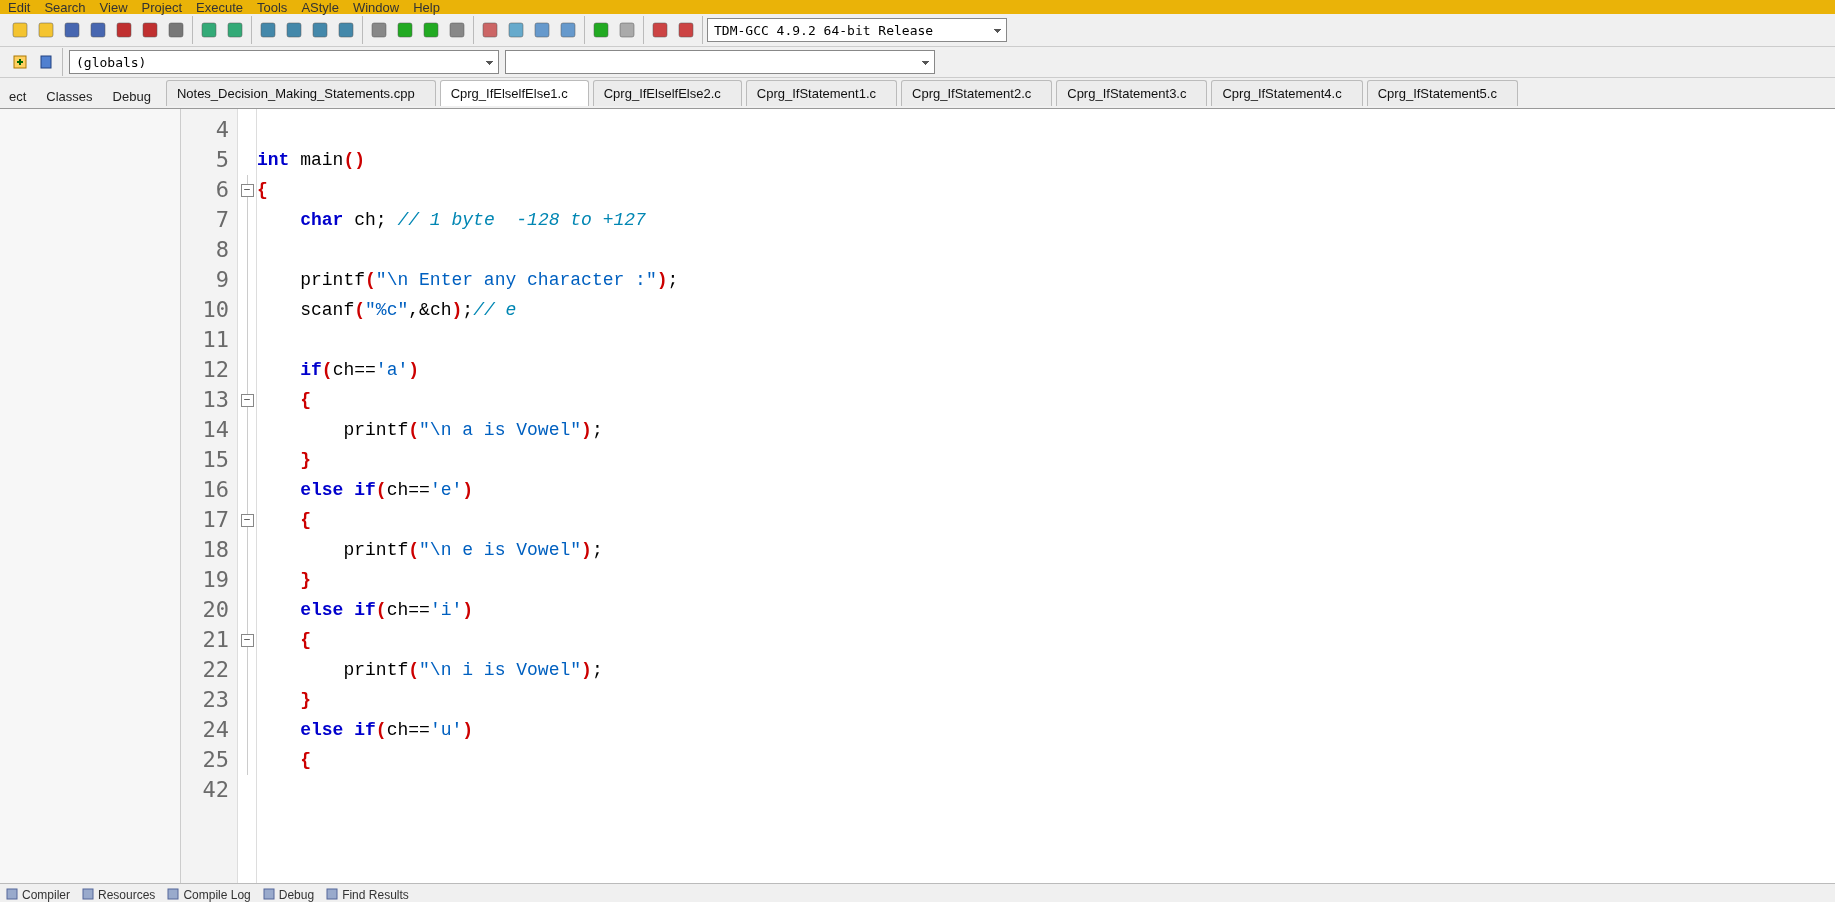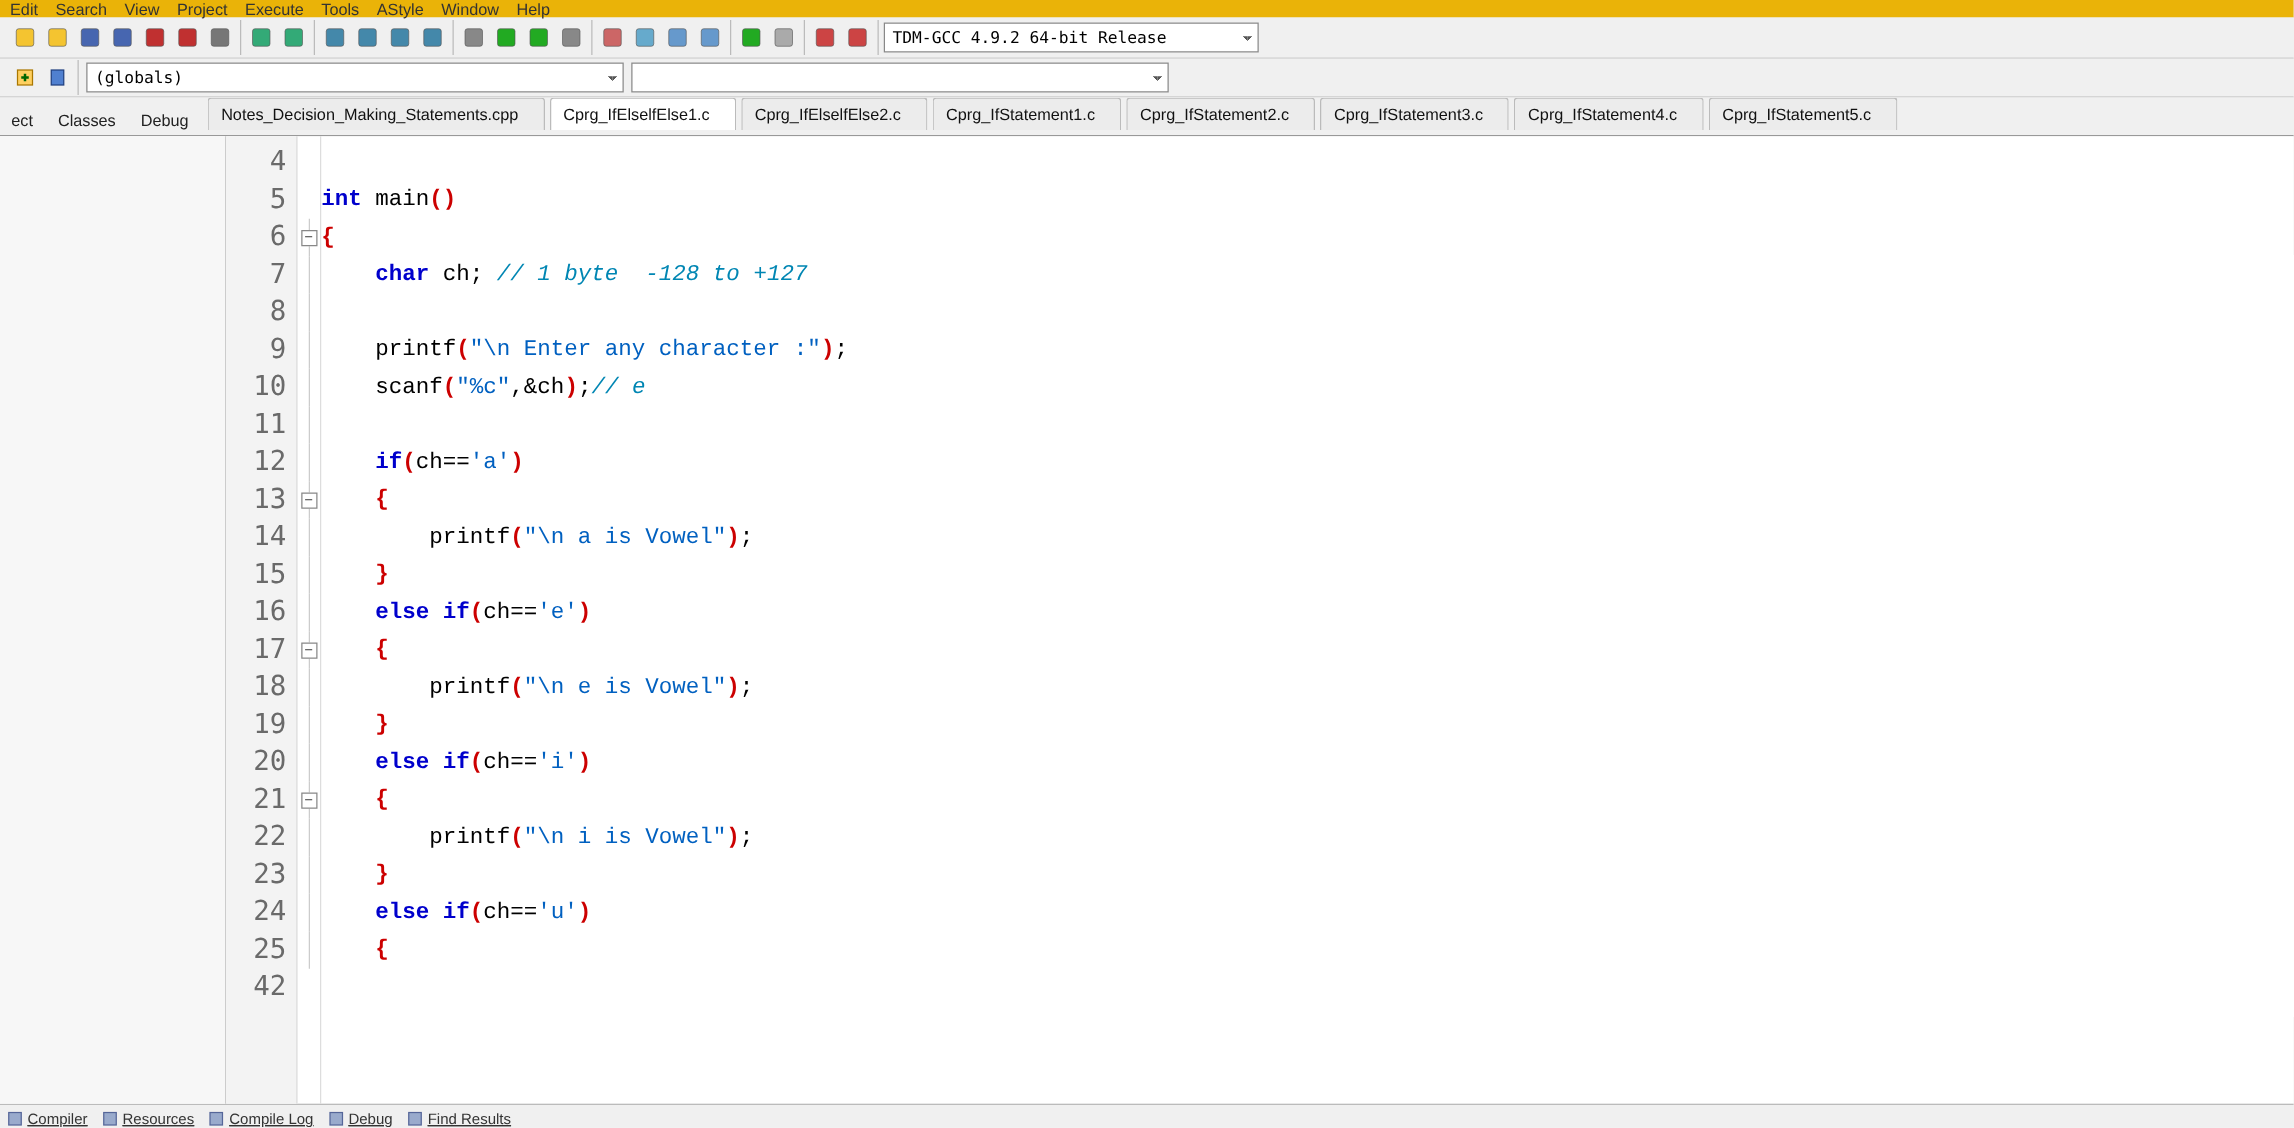--- a/index.html
+++ b/index.html
@@ -5,21 +5,21 @@
 html,body{margin:0;padding:0;font-family:"Segoe UI",Tahoma,sans-serif;font-size:12px;background:#f0f0f0;color:#000;overflow:hidden;width:1835px;height:902px;}
 .menubar{display:flex;gap:14px;padding:0 8px;height:14px;align-items:flex-start;background:#eab308;font-size:13px;color:#333;}
 .menubar span{cursor:default;}
 .toolbar-row{display:flex;align-items:center;height:32px;background:#f0f0f0;border-bottom:1px solid #ccc;padding:0 4px;gap:0;}
 .tb-group{display:flex;align-items:center;gap:2px;padding:0 4px;border-right:1px solid #bbb;height:28px;}
 .tb-btn{width:22px;height:22px;display:flex;align-items:center;justify-content:center;border:1px solid transparent;border-radius:2px;}
 .compiler-select{font-family:Consolas,monospace;font-size:13px;height:24px;border:1px solid #888;background:#fff;padding:0 18px 0 6px;min-width:300px;appearance:none;-webkit-appearance:none;background-image:linear-gradient(45deg,transparent 50%,#555 50%),linear-gradient(135deg,#555 50%,transparent 50%);background-position:right 8px top 10px,right 4px top 10px;background-size:4px 4px,4px 4px;background-repeat:no-repeat;}
 .second-row{display:flex;align-items:center;height:30px;background:#f0f0f0;border-bottom:1px solid #ccc;padding:0 4px;gap:6px;}
 .scope-select{font-family:Consolas,monospace;font-size:13px;height:24px;border:1px solid #888;background:#fff;padding:0 18px 0 6px;min-width:430px;appearance:none;-webkit-appearance:none;background-image:linear-gradient(45deg,transparent 50%,#555 50%),linear-gradient(135deg,#555 50%,transparent 50%);background-position:right 8px top 10px,right 4px top 10px;background-size:4px 4px,4px 4px;background-repeat:no-repeat;}
 .scope-select.empty{min-width:430px;}
-.tab-row{display:flex;align-items:flex-start;height:30px;background:#f0f0f0;border-bottom:1px solid #999;padding-left:2px;gap:2px;font-size:13px;}
+.tab-row{display:flex;align-items:center;height:30px;background:#f0f0f0;border-bottom:1px solid #999;padding-left:2px;gap:2px;font-size:13px;}
 .side-tabs{display:flex;gap:6px;padding:0 6px 0 0;align-items:flex-end;height:100%;}
 .side-tab{padding:4px 6px;border:1px solid transparent;border-bottom:none;border-radius:3px 3px 0 0;color:#222;cursor:default;}
 .file-tab{padding:5px 20px 5px 10px;border:1px solid #bbb;border-bottom:none;border-radius:3px 3px 0 0;background:#ececec;color:#111;cursor:default;white-space:nowrap;}
 .file-tab.active{background:#fff;font-weight:400;}
 .editor-wrap{display:flex;height:calc(902px - 14px - 32px - 30px - 30px - 22px);background:#fff;}
 .left-panel{width:180px;background:#f7f7f7;border-right:1px solid #ccc;}
 .gutter{width:56px;background:#f3f3f3;border-right:1px solid #ddd;text-align:right;font-family:Consolas,monospace;font-size:22px;color:#6a6a6a;padding-top:6px;user-select:none;}
 .gutter .ln{height:30px;line-height:30px;padding-right:8px;position:relative;}
 .fold-col{width:18px;border-right:1px solid #ddd;padding-top:6px;font-family:Consolas,monospace;font-size:22px;}
 .fold-col .fc{height:30px;display:flex;align-items:center;justify-content:center;color:#888;position:relative;}
@@ -29,21 +29,21 @@
 .code{flex:1;font-family:Consolas,"Courier New",monospace;font-size:18px;padding-top:6px;white-space:pre;overflow:hidden;}
 .code .cl{height:30px;line-height:30px;}
 .kw{color:#0000cc;font-weight:bold;}
 .fn{color:#000;}
 .pn{color:#cc0000;font-weight:bold;}
 .br{color:#cc0000;font-weight:bold;}
 .str{color:#0060c0;}
 .cmt{color:#0086b3;font-style:italic;}
 .op{color:#000;}
 .bottom-tabs{display:flex;align-items:center;height:22px;background:#f0f0f0;border-top:1px solid #bbb;font-size:12px;gap:12px;padding:0 6px;color:#333;}
-.bottom-tabs span{display:flex;align-items:center;gap:4px;text-decoration:underline;}
+.bottom-tabs span{display:flex;gap:4px;}
 svg{display:block;}
 </style>
 </head>
 <body>
 
 <div class="menubar" id="menubar">
     <span>Edit</span>
     <span>Search</span>
     <span>View</span>
     <span>Project</span>

